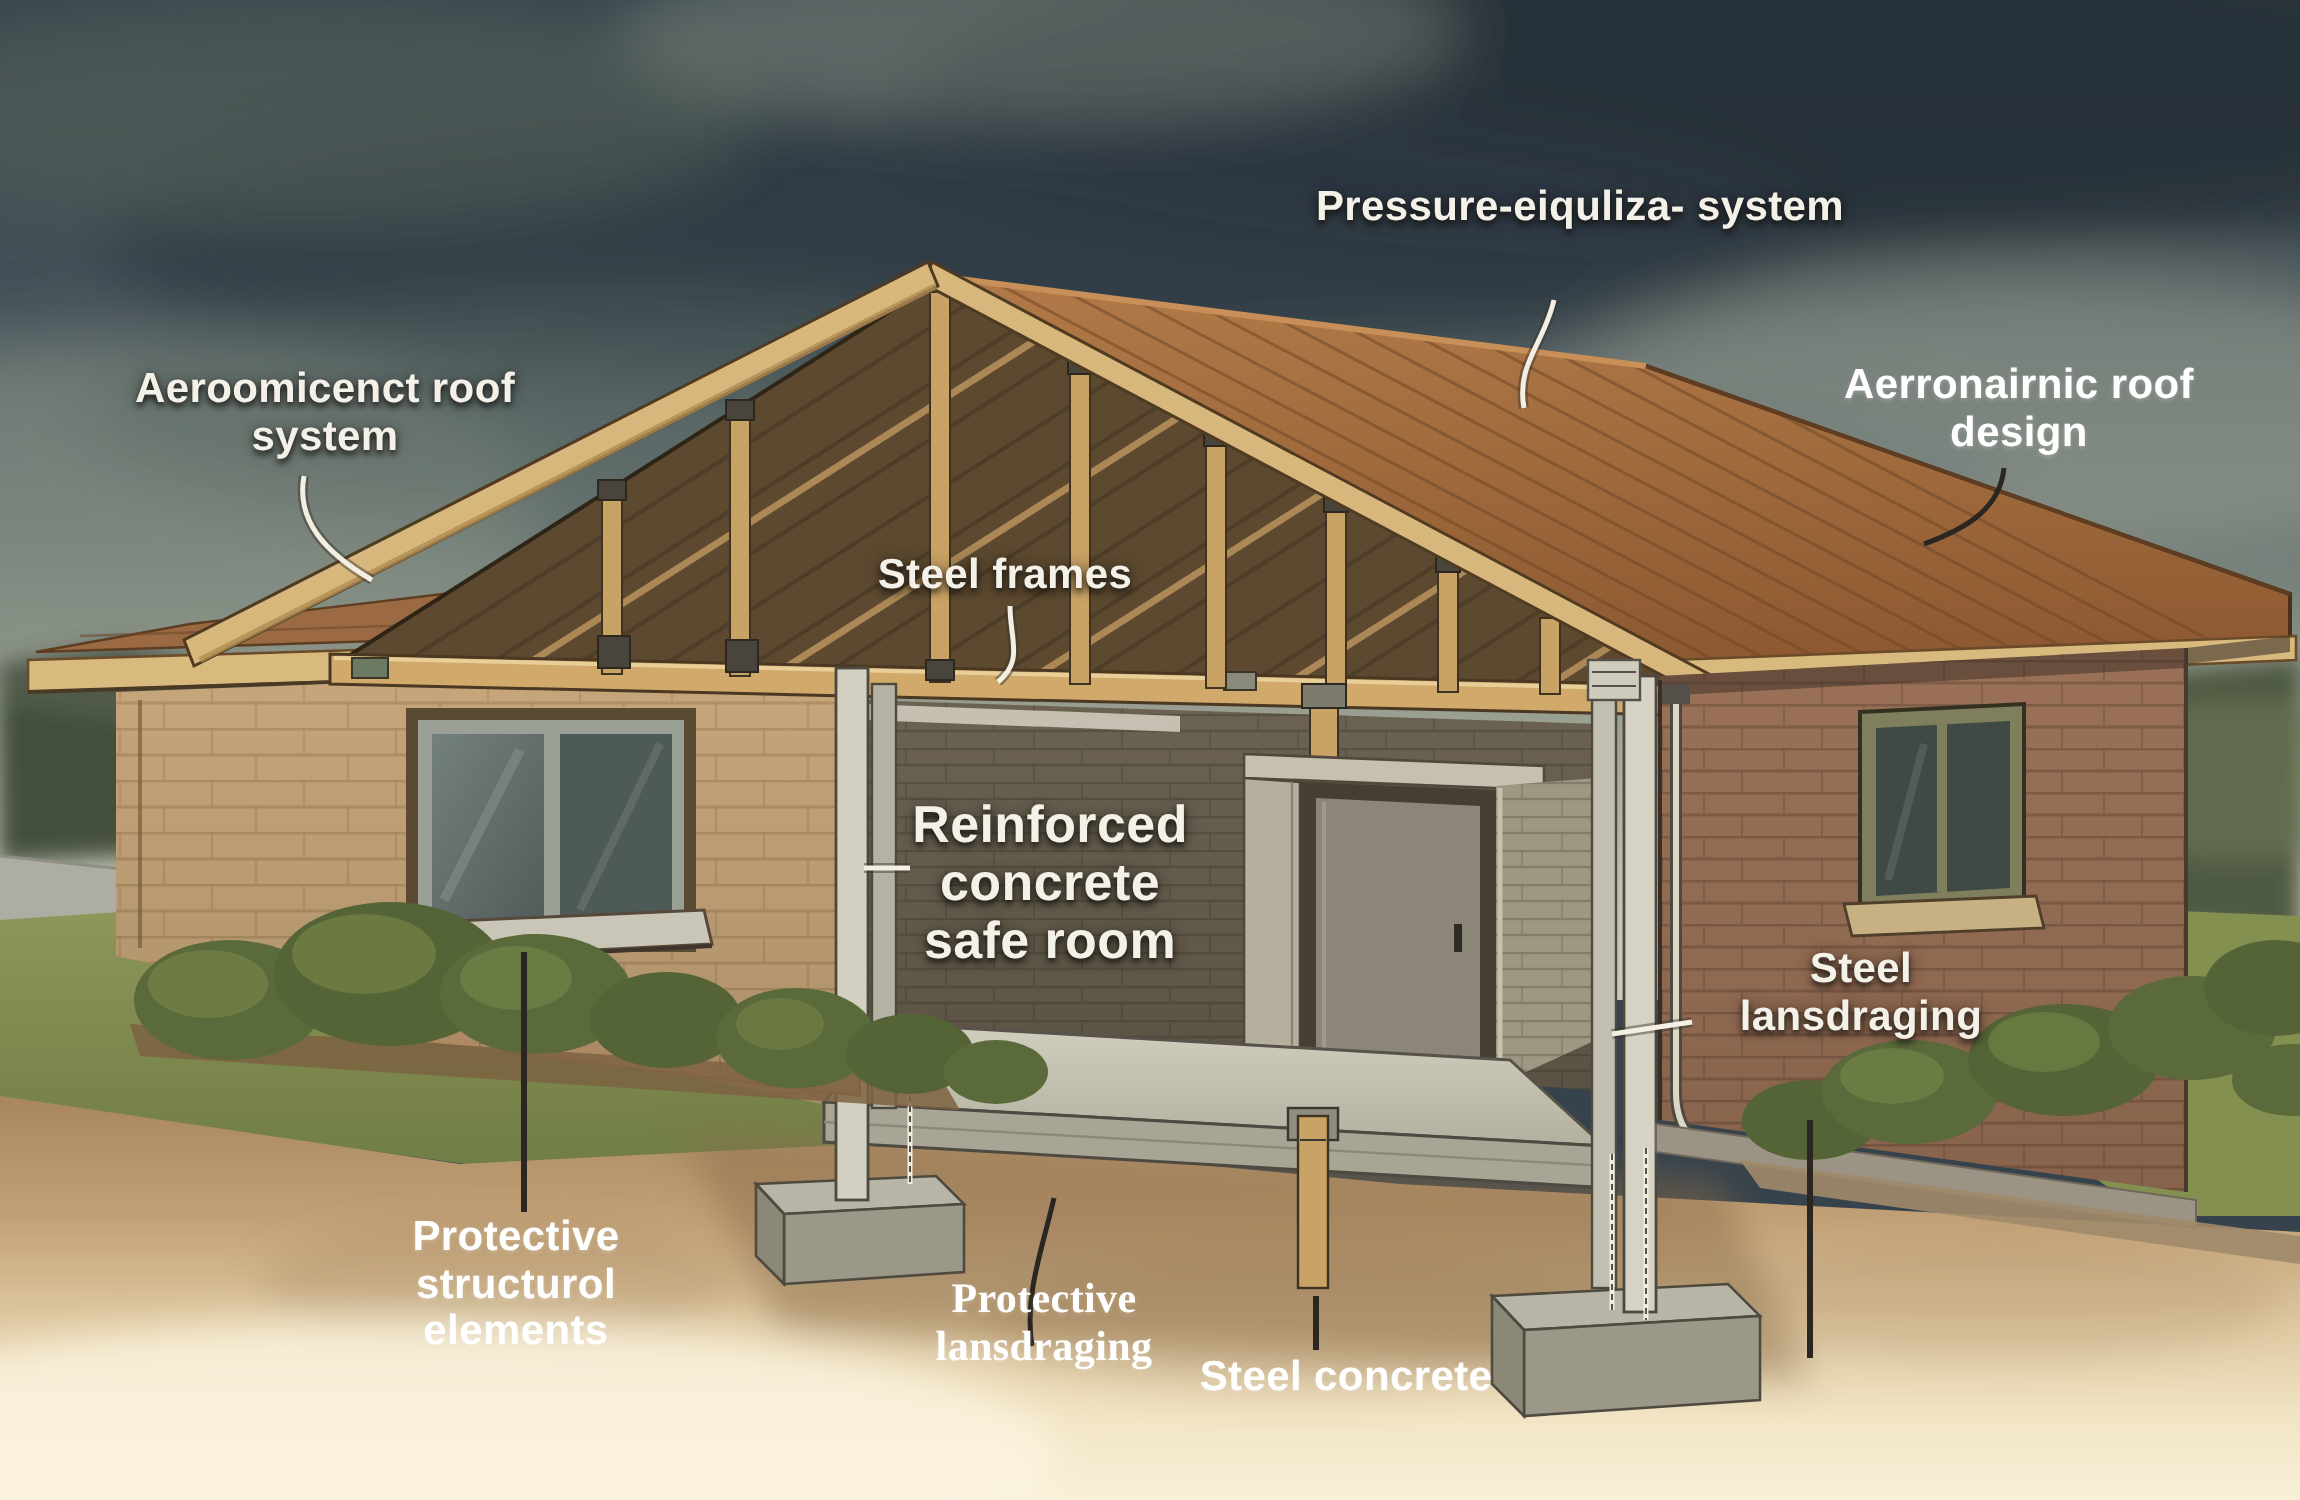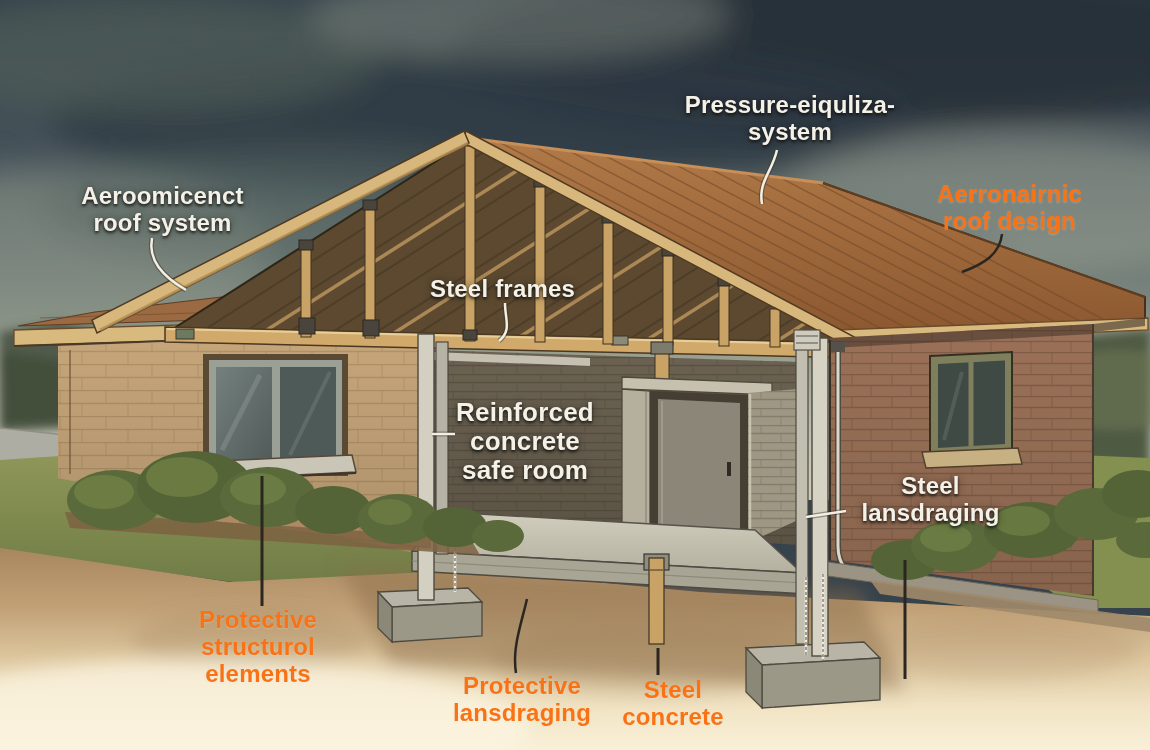--- a/index.html
+++ b/index.html
@@ -1,23 +1,23 @@
 <!DOCTYPE html>
 <html><head>
 <meta charset="utf-8">
 <style>
   html,body{margin:0;padding:0;background:#222;}
   #stage{position:relative;width:1150px;height:750px;overflow:hidden;background:#36424c;
          font-family:"Liberation Sans",sans-serif;}
   #scene{position:absolute;left:0;top:0;}
-  .lbl{position:absolute;font-weight:700;font-size:24px;line-height:1.12;
+  .lbl{position:absolute;font-weight:700;font-size:21px;line-height:1.12;
        text-align:center;letter-spacing:.2px;pointer-events:none;}
   .lbl.light{color:#f4f1e8;
        text-shadow:0 2px 3px rgba(20,18,14,.9),0 0 8px rgba(20,18,14,.45);}
-  .lbl.dark{color:#f97316;text-shadow:0 1px 2px rgba(240,238,225,.25);}
+  .lbl.dark{color:#ffffff;text-shadow:0 1px 2px rgba(240,238,225,.25);}
   .sm{font-size:26px;}
 </style>
 </head>
 <body>
 
 <div id="stage">
 <svg id="scene" width="1150" height="750" viewBox="0 0 1150 750">
   <defs>
     <linearGradient id="gSky" x1="0" y1="0" x2="0" y2="1">
       <stop offset="0" stop-color="#36424c"></stop>
@@ -379,15 +379,15 @@
   </g>
 </svg>
 
   <div class="lbl light" style="left:640px;top:92px;width:300px;">Pressure-eiquliza- system</div>
   <div class="lbl light" style="left:65px;top:183px;width:195px;">Aeroomicenct roof system</div>
   <div class="lbl dark" style="left:912px;top:181px;width:195px;">Aerronairnic roof design</div>
   <div class="lbl light" style="left:400px;top:276px;width:205px;">Steel frames</div>
   <div class="lbl light sm" style="left:440px;top:398px;width:170px;">Reinforced concrete safe room</div>
   <div class="lbl light" style="left:843px;top:473px;width:175px;">Steel lansdraging</div>
   <div class="lbl dark" style="left:168px;top:607px;width:180px;">Protective structurol elements</div>
-  <div class="lbl dark" style="left:427px;top:673px;width:190px;">Protective lansdraging</div>
+  <div class="lbl dark" style="left:427px;top:638px;width:190px;font-family:Liberation Serif, serif;">Protective lansdraging</div>
   <div class="lbl dark" style="left:593px;top:677px;width:160px;">Steel concrete</div>
 </div>
 
 </body></html>

